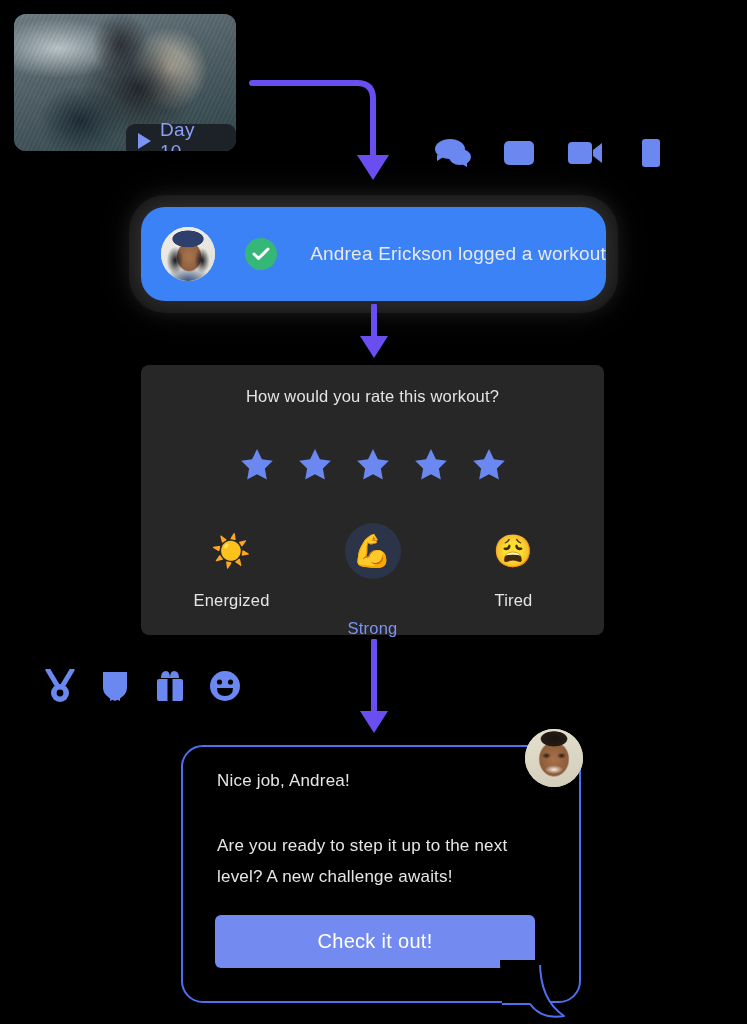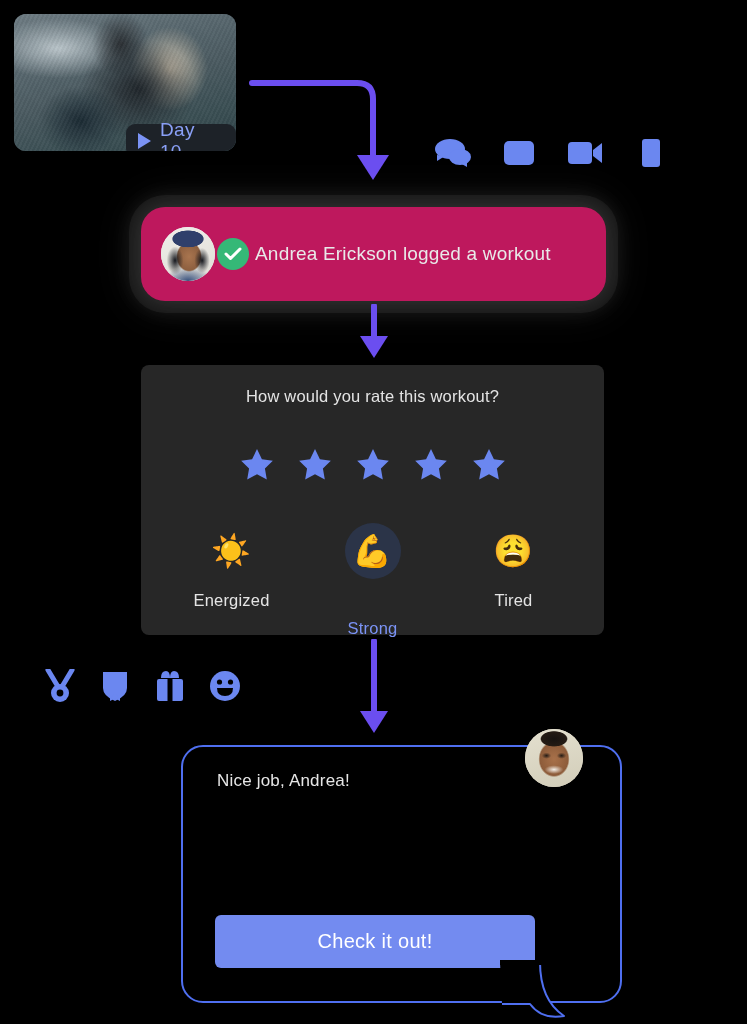--- a/index.html
+++ b/index.html
@@ -87,29 +87,30 @@
   #top-icon-row svg { display: block; }
 
   
   #notification-card {
     position: absolute;
     left: 141px;
     top: 207px;
     width: 465px;
     height: 94px;
     border-radius: 24px;
-    background: #be185d;
+    background: #3b82f6;
     display: flex;
     align-items: center;
     padding-left: 20px;
     gap: 2px;
     box-shadow:
       0 0 0 12px rgba(255,255,255,0.05),
       0 0 22px 10px rgba(255,255,255,0.10),
       0 0 40px 14px rgba(255,255,255,0.05);
+    justify-content: space-between;
   }
   .avatar-ring {
     width: 54px; height: 54px;
     border-radius: 50%;
     background: #f2f2ef;
     overflow: hidden;
     position: relative;
     flex: none;
   }
   .avatar-woman {
@@ -196,21 +197,21 @@
     align-items: center;
     gap: 20px;
   }
   #bottom-icon-row .ico { width: 35px; height: 35px; display:flex; align-items:center; justify-content:center; }
 
   
   #chat-bubble {
     position: absolute;
     left: 181px;
     top: 745px;
-    width: 441px;
+    width: 400px;
     height: 258px;
     border: 2px solid #4F6FF0;
     border-radius: 22px;
     background: #000000;
   }
   #bubble-tail {
     position: absolute;
     left: 500px;
     top: 960px;
     width: 66px;
@@ -409,20 +410,21 @@
         <circle cx="16" cy="16" r="15" fill="#6B87F0"></circle>
         <circle cx="10.5" cy="12" r="2.6" fill="#000"></circle>
         <circle cx="21.5" cy="12" r="2.6" fill="#000"></circle>
         <path d="M8 18 H24 Q24 26 16 26 Q8 26 8 18 Z" fill="#000"></path>
       </svg>
     </span>
   </div>
 
   <div id="chat-bubble">
     <div id="bubble-greeting">Nice job, Andrea!</div>
+    <div id="bubble-body">Are you ready to step it up to the next level? A new challenge awaits!</div>
     <button id="cta-button">Check it out!</button>
   </div>
 
   <svg id="bubble-tail" viewBox="0 0 66 64">
     <path d="M0 2 H40 Q40 40 64 56 Q42 60 30 44 L2 44" fill="#000000" stroke="#4F6FF0" stroke-width="2" stroke-linejoin="round"></path>
     <rect x="0" y="0" width="42" height="5" fill="#000000"></rect>
   </svg>
 
   <div id="coach-avatar">
     <div class="avatar-man"></div>

